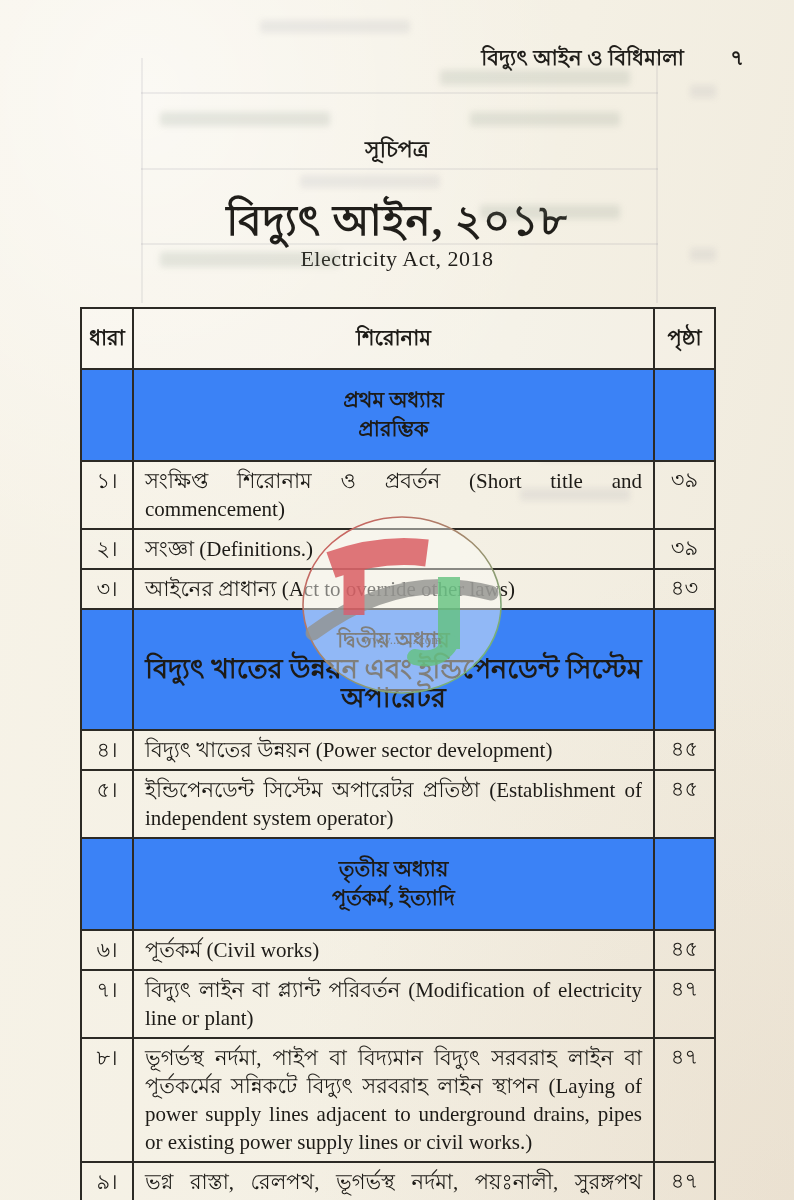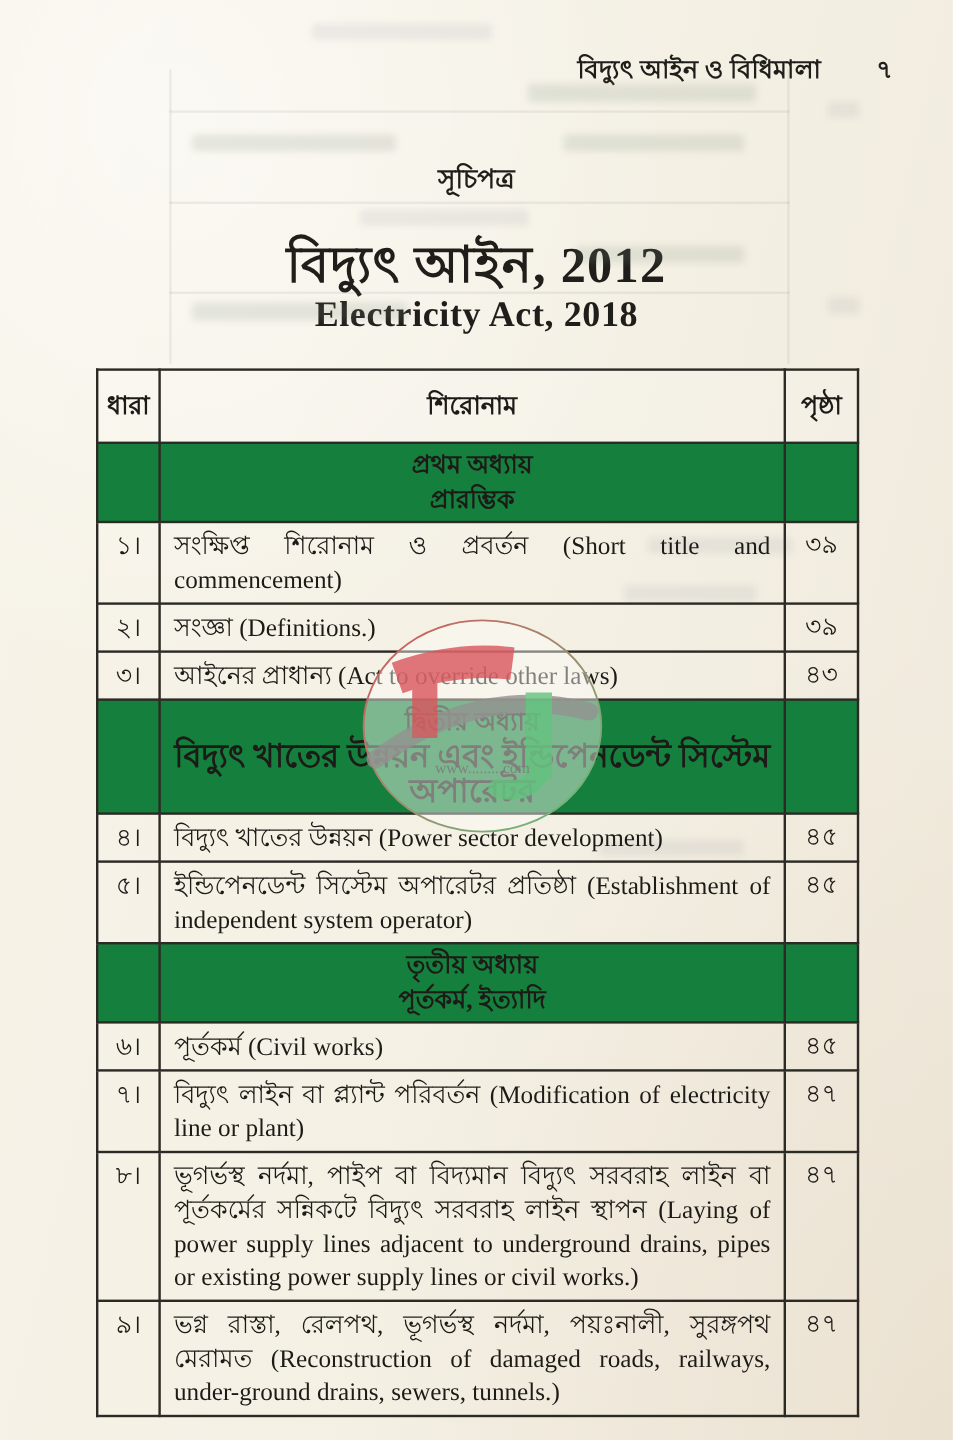--- a/index.html
+++ b/index.html
@@ -17,35 +17,35 @@
     position:absolute;top:42px;left:68px;right:50px;
     display:flex;justify-content:flex-end;align-items:baseline;gap:46px;
     font-size:21px;font-weight:bold;letter-spacing:0.2px;
   }
   
   .toc-label{position:absolute;top:132px;left:0;right:0;text-align:center;
     font-size:22px;font-weight:bold;}
   .title-bn{position:absolute;top:188px;left:0;right:0;text-align:center;
     font-size:42px;font-weight:bold;margin:0;letter-spacing:1px;}
   .title-en{position:absolute;top:246px;left:0;right:0;text-align:center;
-    font-size:30px;font-weight:bold;margin:0;letter-spacing:0.5px;}
+    font-size:22px;font-weight:normal;margin:0;letter-spacing:0.5px;}
   
   table.toc{
     position:absolute;top:307px;left:80px;width:634px;z-index:2;
     border-collapse:collapse;table-layout:fixed;
     font-size:21px;color:#1d1b17;
   }
   table.toc th,table.toc td{border:2px solid #2c2a25;}
   th.h-section,th.h-page{padding:12px 2px;}
   th.h-title{padding:16px 4px;}
   table.toc th{font-size:21px;font-weight:bold;text-align:center;line-height:27px;background:rgba(255,255,255,0.15);}
   td.section-cell{width:52px;text-align:center;vertical-align:top;padding:5px 2px;line-height:28px;}
   td.title-cell{text-align:justify;vertical-align:top;padding:5px 11px;line-height:28px;}
   td.page-cell{width:61px;text-align:center;vertical-align:top;padding:4px 2px;line-height:28px;}
-  tr.chapter-row td{background:#15803d;padding:3px 0;margin-top:34px;}
+  tr.chapter-row td{background:#3b82f6;padding:16px 0;margin-top:34px;}
   .chapter-line{font-weight:bold;text-align:center;line-height:29px;font-size:21px;}
   tr.chapter-row[data-idx="4"] .chapter-line:nth-child(2){font-size:27px;}
   
   .watermark{position:absolute;left:299px;top:511px;z-index:5;pointer-events:none;}
   
   .ghost{position:absolute;z-index:1;pointer-events:none;}
   .g-line{background:rgba(110,112,132,0.10);}
   .g-blob{background:rgba(128,142,126,0.18);filter:blur(3px);border-radius:3px;}
   .g-blob.soft{background:rgba(128,130,150,0.12);}
 </style>
@@ -69,21 +69,21 @@
 <div class="ghost g-blob soft" style="left:540px;top:448px;width:120px;height:13px;"></div>
 <div class="ghost g-blob soft" style="left:520px;top:488px;width:110px;height:13px;"></div>
 <div class="ghost g-blob soft" style="left:500px;top:700px;width:120px;height:13px;"></div>
 
 <div class="running-header">
   <span>বিদ্যুৎ আইন ও বিধিমালা</span>
   <span>৭</span>
 </div>
 
 <div class="toc-label">সূচিপত্র</div>
-<h1 class="title-bn">বিদ্যুৎ আইন, 2012</h1>
+<h1 class="title-bn">বিদ্যুৎ আইন, ২০১৮</h1>
 <h2 class="title-en">Electricity Act, 2018</h2>
 
 <table class="toc">
   <colgroup>
     <col style="width:52px">
       <col style="width:521px">
       <col style="width:61px">
   </colgroup>
   <thead>
     <tr>

